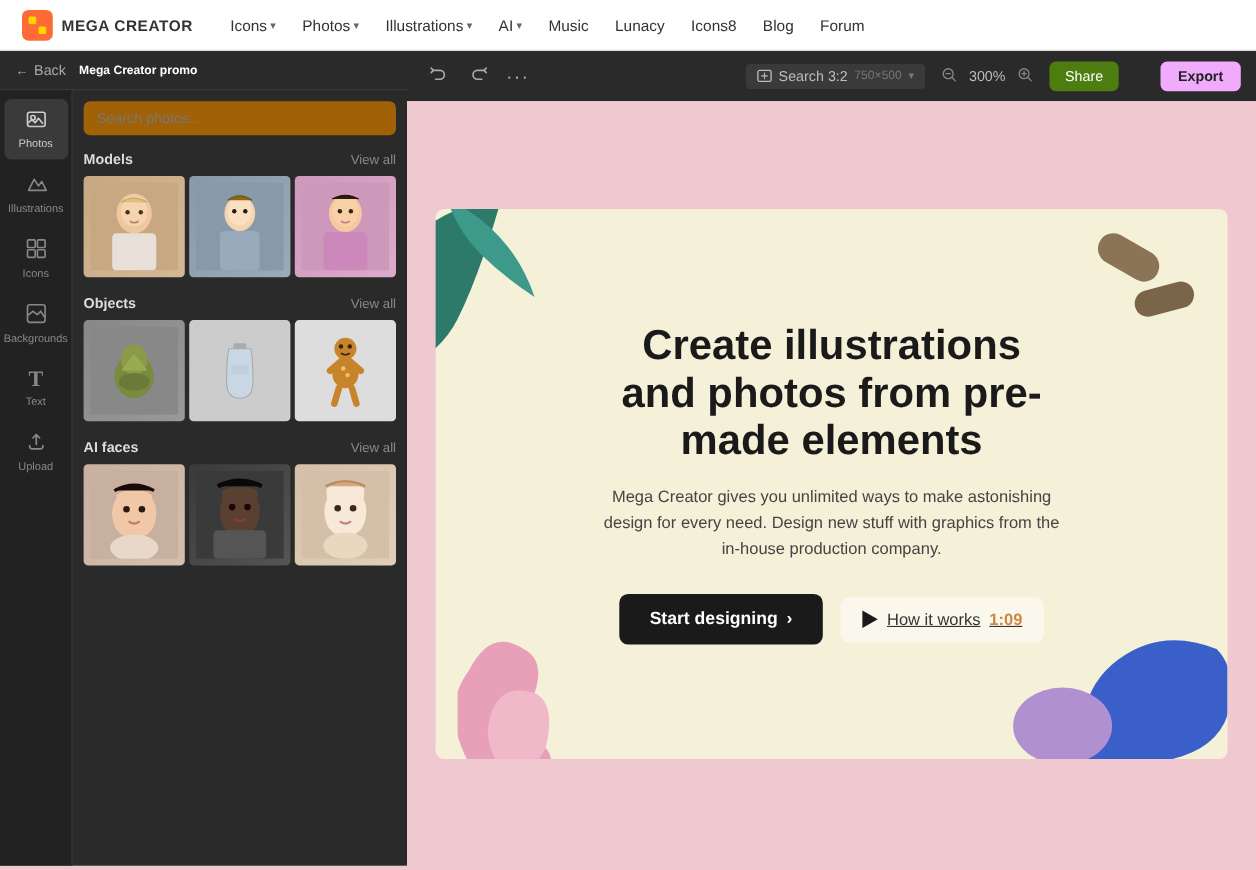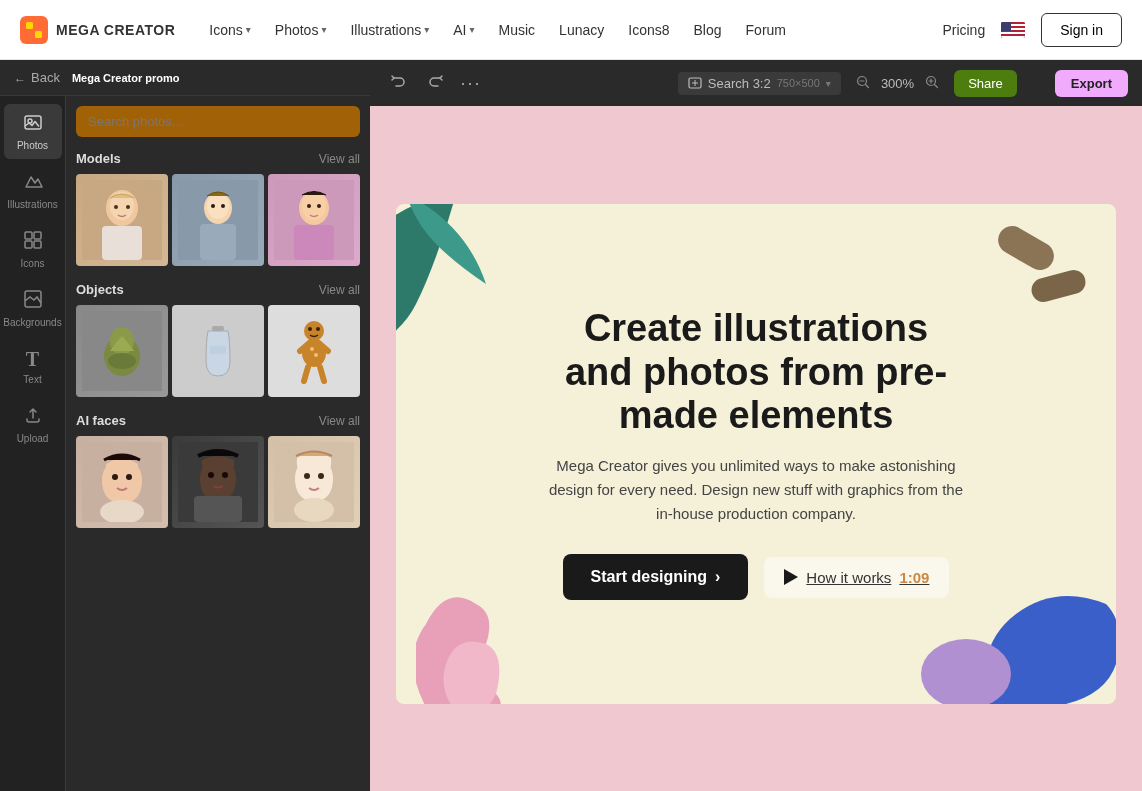--- a/index.html
+++ b/index.html
@@ -1,21 +1,21 @@
 <!DOCTYPE html>
 <html><head>
   <meta charset="utf-8">
   <style>
     * { margin: 0; padding: 0; box-sizing: border-box; }
     body { font-family: -apple-system, BlinkMacSystemFont, 'Segoe UI', sans-serif; background: #f0c8d0; width: 1142px; height: 791px; overflow: hidden; }
 
     
     .top-nav {
       background: white;
-      height: 60px;
+      height: 46px;
       display: flex;
       align-items: center;
       padding: 0 20px;
       gap: 24px;
       border-bottom: 1px solid #e5e5e5;
       position: relative;
       z-index: 10;
     }
     .nav-logo {
       display: flex;
@@ -460,34 +460,20 @@
       <span>Icons8</span>
     </div>
     <div class="nav-link">
       <span>Blog</span>
     </div>
     <div class="nav-link">
       <span>Forum</span>
     </div>
   </div>
 
-  <div class="nav-right">
-    <span class="nav-pricing">Pricing</span>
-    <div class="flag-icon">
-      <svg width="24" height="16" viewBox="0 0 24 16">
-        <rect width="24" height="16" fill="#B22234"></rect>
-        <rect y="2" width="24" height="2" fill="white"></rect>
-        <rect y="6" width="24" height="2" fill="white"></rect>
-        <rect y="10" width="24" height="2" fill="white"></rect>
-        <rect y="14" width="24" height="2" fill="white"></rect>
-        <rect width="10" height="9" fill="#3C3B6E"></rect>
-      </svg>
-    </div>
-    <button class="sign-in-btn">Sign in</button>
-  </div>
 </nav>
 
 <div class="main-area">
 
   <div class="left-sidebar">
     <div class="sidebar-top-bar">
       <div class="back-btn">
         <span class="back-arrow">←</span>
         <span>Back</span>
       </div>

